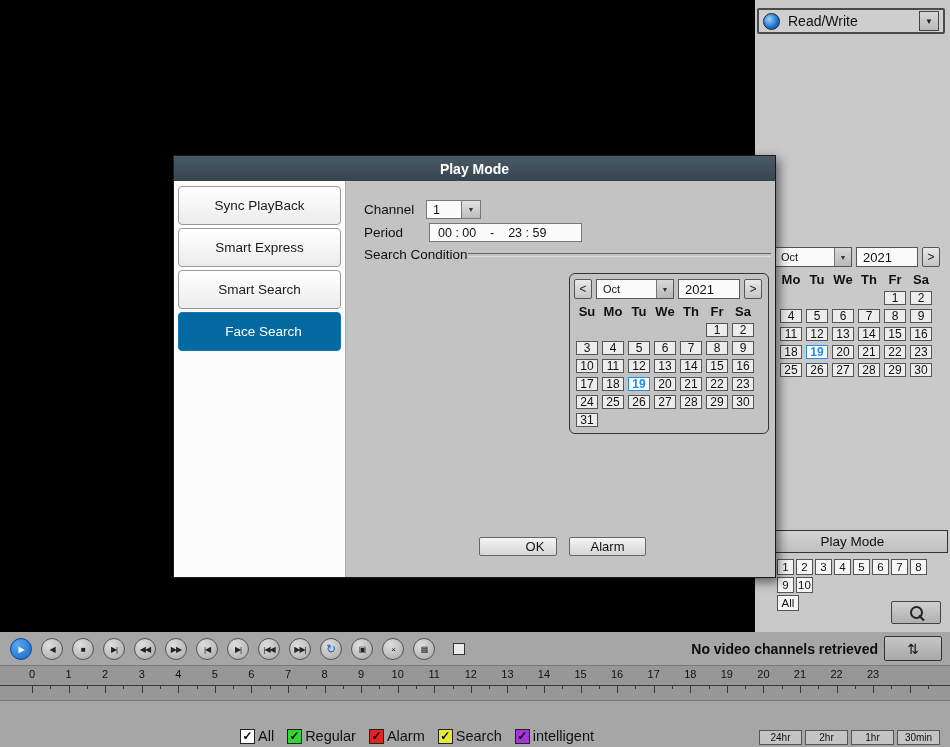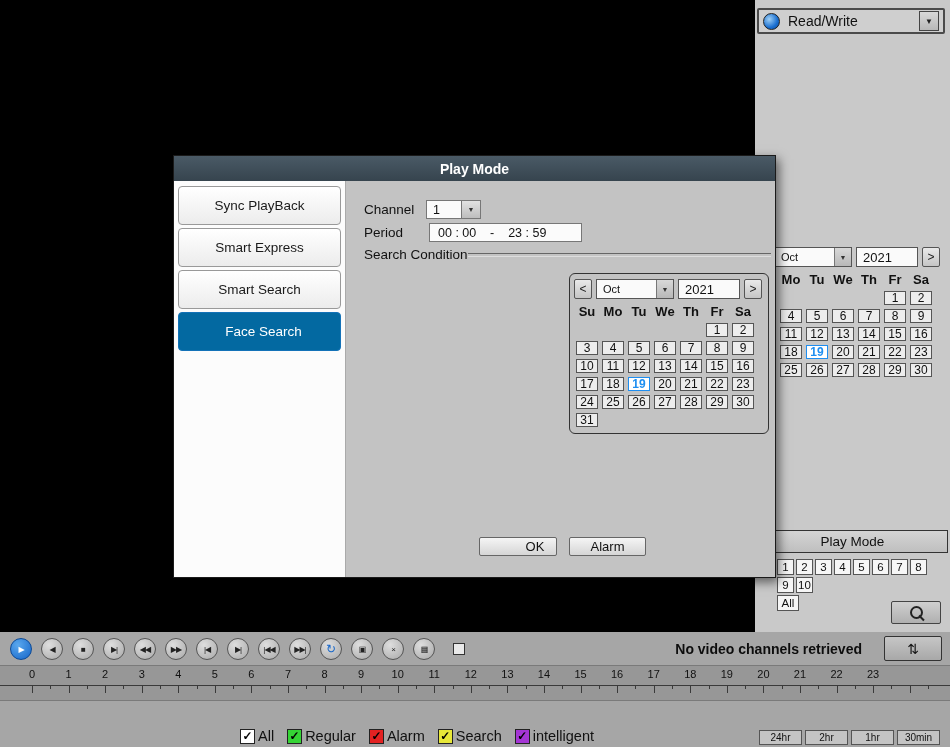--- a/index.html
+++ b/index.html
@@ -84,21 +84,21 @@
 
   
   .bottom{position:absolute;left:0;top:632px;width:950px;height:115px;background:#a6a6a6;z-index:5;}
   .controls{position:absolute;left:10px;top:5px;display:flex;gap:9px;align-items:center;height:24px;}
   .ctl{width:22px;height:22px;border-radius:50%;border:1px solid #555;
        background:radial-gradient(circle at 35% 30%, #dedede, #a9a9a9);
        display:flex;align-items:center;justify-content:center;font-size:8px;color:#222;letter-spacing:-1px;box-sizing:border-box;}
   .ctl.accent{background:radial-gradient(circle at 35% 30%, #5aa8ee, #1565c8);border-color:#0d4a96;color:#fff;}
   .ctl.blue{color:#1565c8;font-size:12px;letter-spacing:0;}
   .small-checkbox{width:10px;height:10px;border:1px solid #333;background:#e9e9e9;margin-left:9px;}
-  .status-text{position:absolute;right:88px;top:9px;font-size:14px;font-weight:bold;color:#0d0d0d;}
+  .status-text{position:absolute;right:72px;top:9px;font-size:14px;font-weight:bold;color:#0d0d0d;}
   .updown-btn{position:absolute;right:8px;top:4px;width:58px;height:25px;border:1px solid #333;border-radius:2px;
               background:linear-gradient(#c6c6c6,#a8a8a8);display:flex;align-items:center;justify-content:center;
               font-size:14px;color:#111;box-sizing:border-box;}
   .timeline{position:absolute;left:0;top:33px;width:950px;height:36px;background:#979797;
             border-top:1px solid #7a7a7a;border-bottom:1px solid #7a7a7a;box-sizing:border-box;}
   .tl-hour{position:absolute;top:2px;transform:translateX(-50%);font-size:11px;color:#111;}
   .tl-line{position:absolute;left:0;right:0;top:19px;border-top:1px solid #3a3a3a;}
   .tl-tick{position:absolute;top:19px;width:1px;height:8px;background:#3a3a3a;}
   .tl-tick.minor{height:4px;}
   .legend{position:absolute;left:240px;top:96px;display:flex;gap:13px;align-items:center;}

